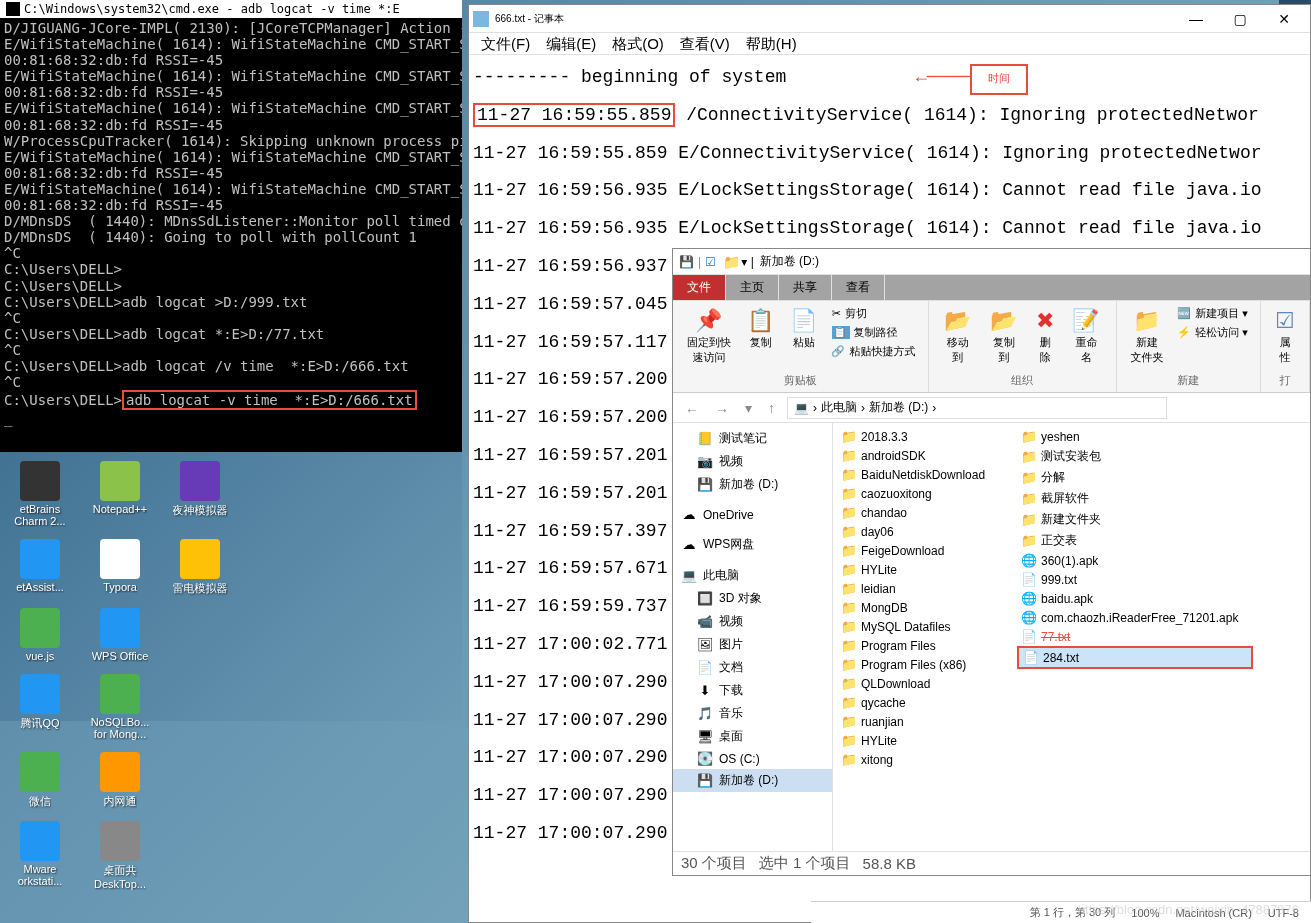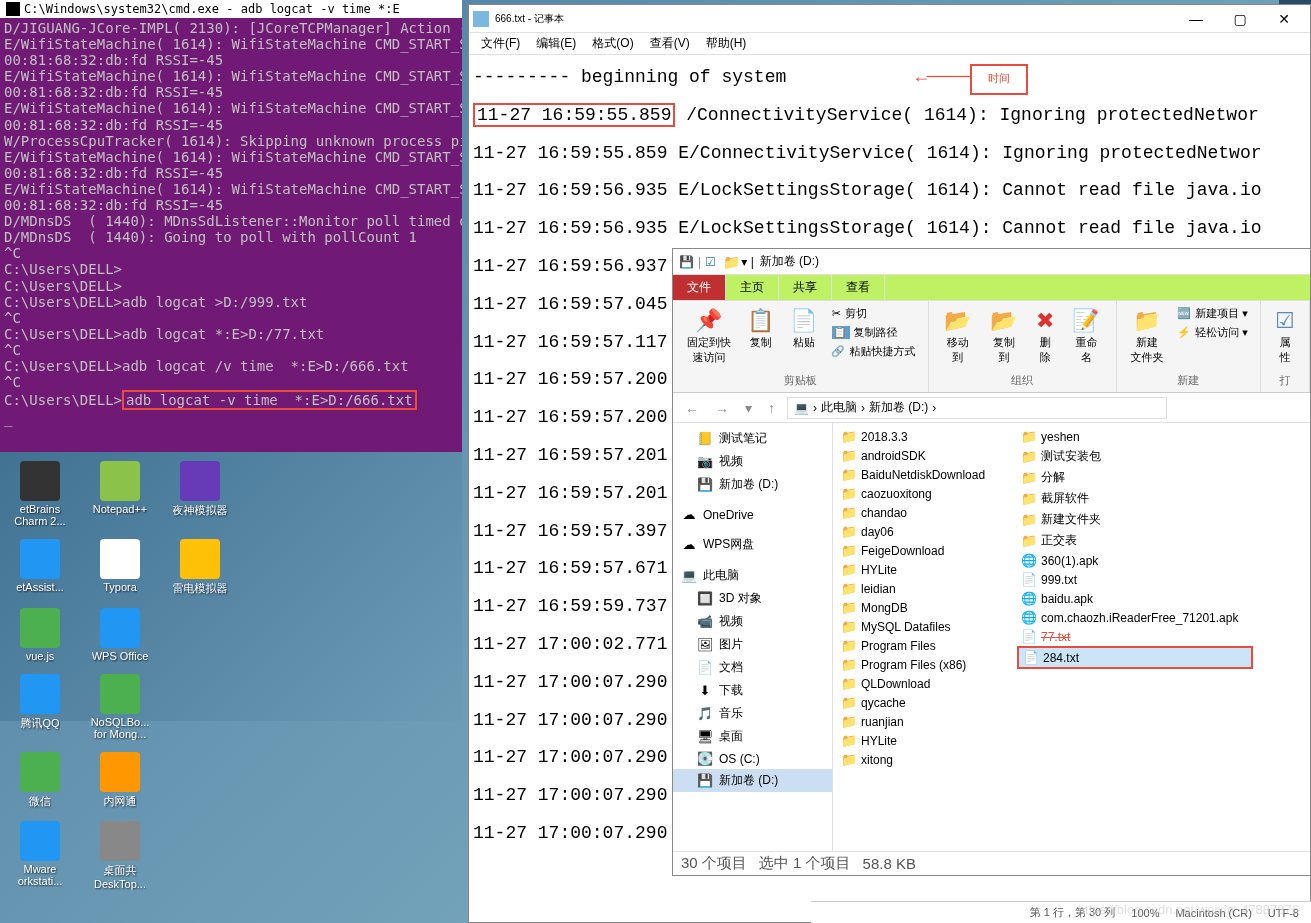--- a/index.html
+++ b/index.html
@@ -6,47 +6,47 @@
 body { font-family: "Microsoft YaHei", Arial, sans-serif; font-size: 12px; width: 1311px; height: 923px; position: relative; overflow: hidden; background: linear-gradient(135deg, #4a7a9a 0%, #6b9bb5 50%, #8ab5c8 100%); }
 
 
 .desktop { position: absolute; top: 0; left: 0; width: 462px; height: 721px; background: linear-gradient(135deg, #2a5a7a 0%, #4a7a9a 50%, #6b9bb5 100%); }
 .desktop-icons { position: absolute; top: 455px; left: 0; display: grid; grid-template-columns: repeat(3, 72px); gap: 8px; padding: 4px; }
 .desktop-icon { display: flex; flex-direction: column; align-items: center; color: white; font-size: 11px; text-shadow: 1px 1px 2px rgba(0,0,0,0.8); cursor: pointer; padding: 2px; }
 .desktop-icon .icon-box { width: 40px; height: 40px; background: #4a90e2; border-radius: 4px; margin-bottom: 2px; display: flex; align-items: center; justify-content: center; font-size: 20px; }
 .desktop-icon .label { text-align: center; max-width: 70px; overflow: hidden; white-space: nowrap; text-overflow: ellipsis; }
 
 
-.cmd-window { position: absolute; top: 0; left: 0; width: 462px; height: 452px; background: #701a75; color: #c0c0c0; font-family: "NSimSun", Consolas, monospace; font-size: 14px; overflow: hidden; }
+.cmd-window { position: absolute; top: 0; left: 0; width: 462px; height: 452px; background: #000000; color: #c0c0c0; font-family: "NSimSun", Consolas, monospace; font-size: 14px; overflow: hidden; }
 .cmd-title { background: #fff; color: #000; padding: 2px 6px; font-size: 12px; display: flex; align-items: center; height: 18px; }
 .cmd-title .icon { width: 14px; height: 14px; background: #000; margin-right: 4px; }
 .cmd-content { padding: 2px 4px; white-space: pre; line-height: 1.15; }
 .cmd-highlight { border: 2px solid #e74c3c; display: inline-block; padding: 0 2px; }
 
 
 .notepad-window { position: absolute; top: 4px; left: 468px; width: 843px; height: 919px; background: #fff; border: 1px solid #888; }
 .notepad-titlebar { height: 28px; background: #fff; border-bottom: 1px solid #e0e0e0; display: flex; align-items: center; padding: 0 4px; }
 .notepad-titlebar .icon { width: 16px; height: 16px; background: #7ab8e0; margin-right: 6px; }
 .notepad-titlebar .title { flex: 1; font-size: 10px; }
 .notepad-titlebar .win-controls { display: flex; }
 .notepad-titlebar .win-btn { width: 44px; height: 28px; display: flex; align-items: center; justify-content: center; font-size: 14px; cursor: pointer; }
 .notepad-menu { height: 22px; display: flex; padding: 0 4px; border-bottom: 1px solid #e0e0e0; }
-.notepad-menu .menu-item { padding: 2px 8px; font-size: 12px; cursor: pointer; }
+.notepad-menu .menu-item { padding: 2px 8px; font-size: 15px; cursor: pointer; }
 .notepad-content { padding: 4px; font-family: "NSimSun", Courier, monospace; font-size: 18px; white-space: pre; line-height: 2.1; overflow: hidden; }
 .time-highlight { border: 2px solid #e74c3c; padding: 0 2px; }
 .time-arrow { color: #e74c3c; font-size: 18px; }
 .time-label { border: 2px solid #e74c3c; color: #e74c3c; padding: 2px 16px; font-size: 11px; display: inline-block; background: #fff; }
 
 
 .explorer-window { position: absolute; top: 248px; left: 672px; width: 639px; height: 628px; background: #fff; border: 1px solid #888; display: flex; flex-direction: column; }
 .explorer-titlebar { height: 26px; background: #fff; display: flex; align-items: center; padding: 0 6px; border-bottom: 1px solid #e0e0e0; }
 .explorer-titlebar .sep { margin: 0 4px; color: #888; }
 .explorer-titlebar .folder-icon { color: #f0c040; font-size: 14px; }
 .explorer-titlebar .title { flex: 1; font-size: 12px; }
-.explorer-tabs { height: 26px; display: flex; background: #bef264; border-bottom: 1px solid #e0e0e0; }
+.explorer-tabs { height: 26px; display: flex; background: #a3a3a3; border-bottom: 1px solid #e0e0e0; }
 .explorer-tabs .tab { padding: 4px 14px; font-size: 12px; cursor: pointer; border-right: 1px solid #e0e0e0; }
 .explorer-tabs .tab.active { background: #c03030; color: #fff; }
 .explorer-ribbon { height: 92px; background: #f5f5f5; border-bottom: 1px solid #ccc; display: flex; }
 .ribbon-group { border-right: 1px solid #ddd; padding: 4px 8px; display: flex; flex-direction: column; justify-content: space-between; font-size: 11px; }
 .ribbon-group .group-label { text-align: center; color: #666; font-size: 11px; padding-top: 2px; }
 .ribbon-btns { display: flex; gap: 4px; flex: 1; }
 .ribbon-btn { display: flex; flex-direction: column; align-items: center; padding: 2px 6px; cursor: pointer; font-size: 11px; text-align: center;}
 .ribbon-btn .icon { font-size: 22px; height: 28px; display: flex; align-items: center; }
 .ribbon-small { display: flex; flex-direction: column; gap: 2px; font-size: 11px; }
 .ribbon-small .small-item { display: flex; align-items: center; gap: 4px; padding: 1px 4px; cursor: pointer; white-space: nowrap;}

